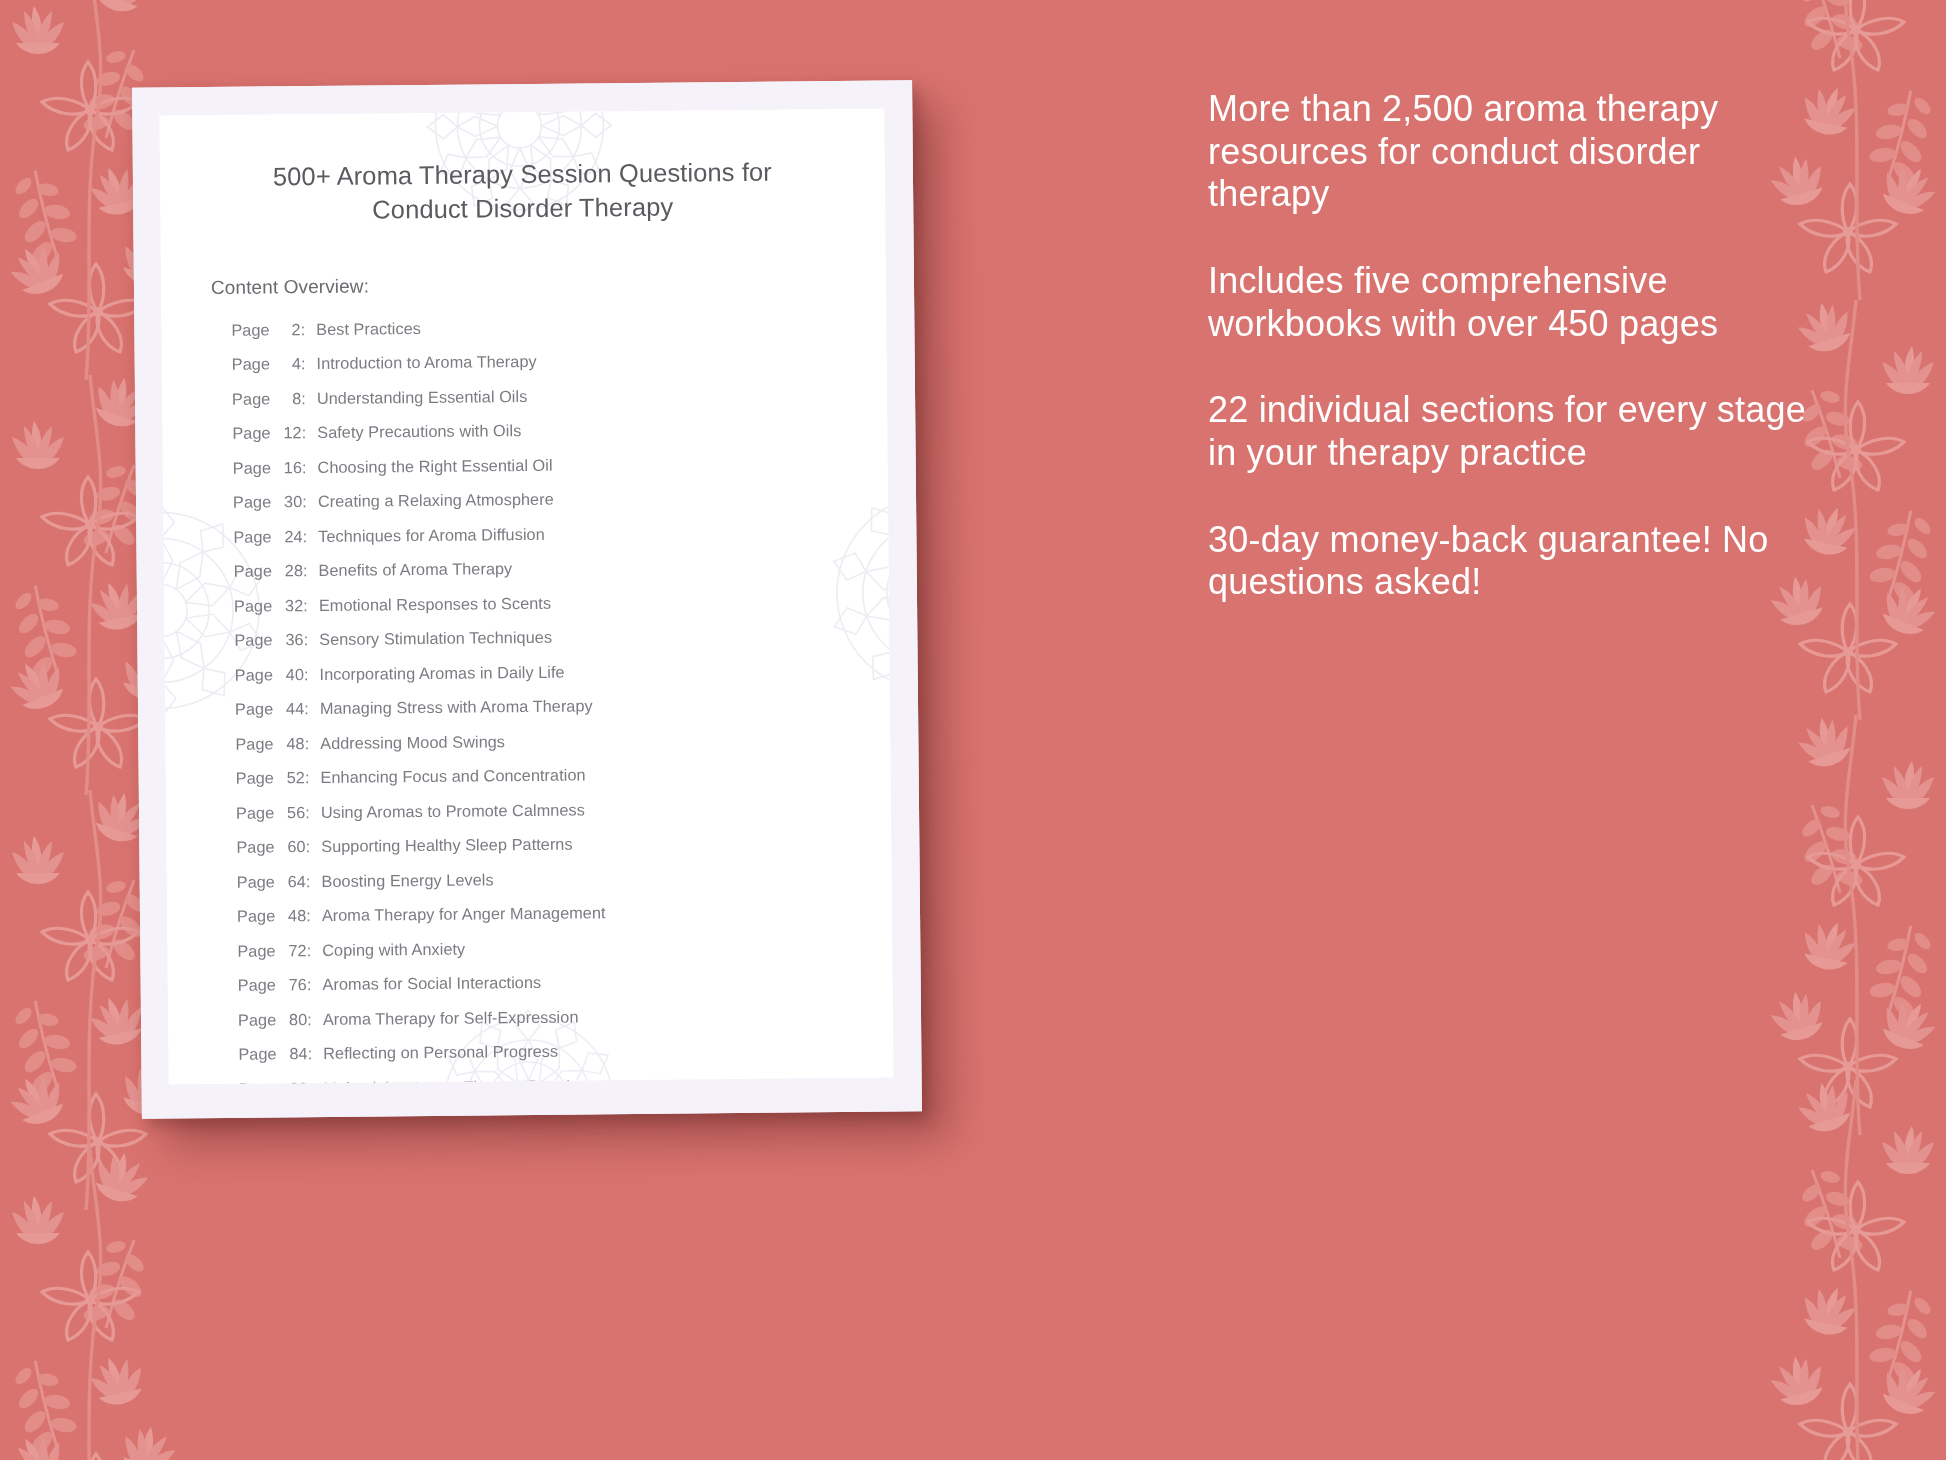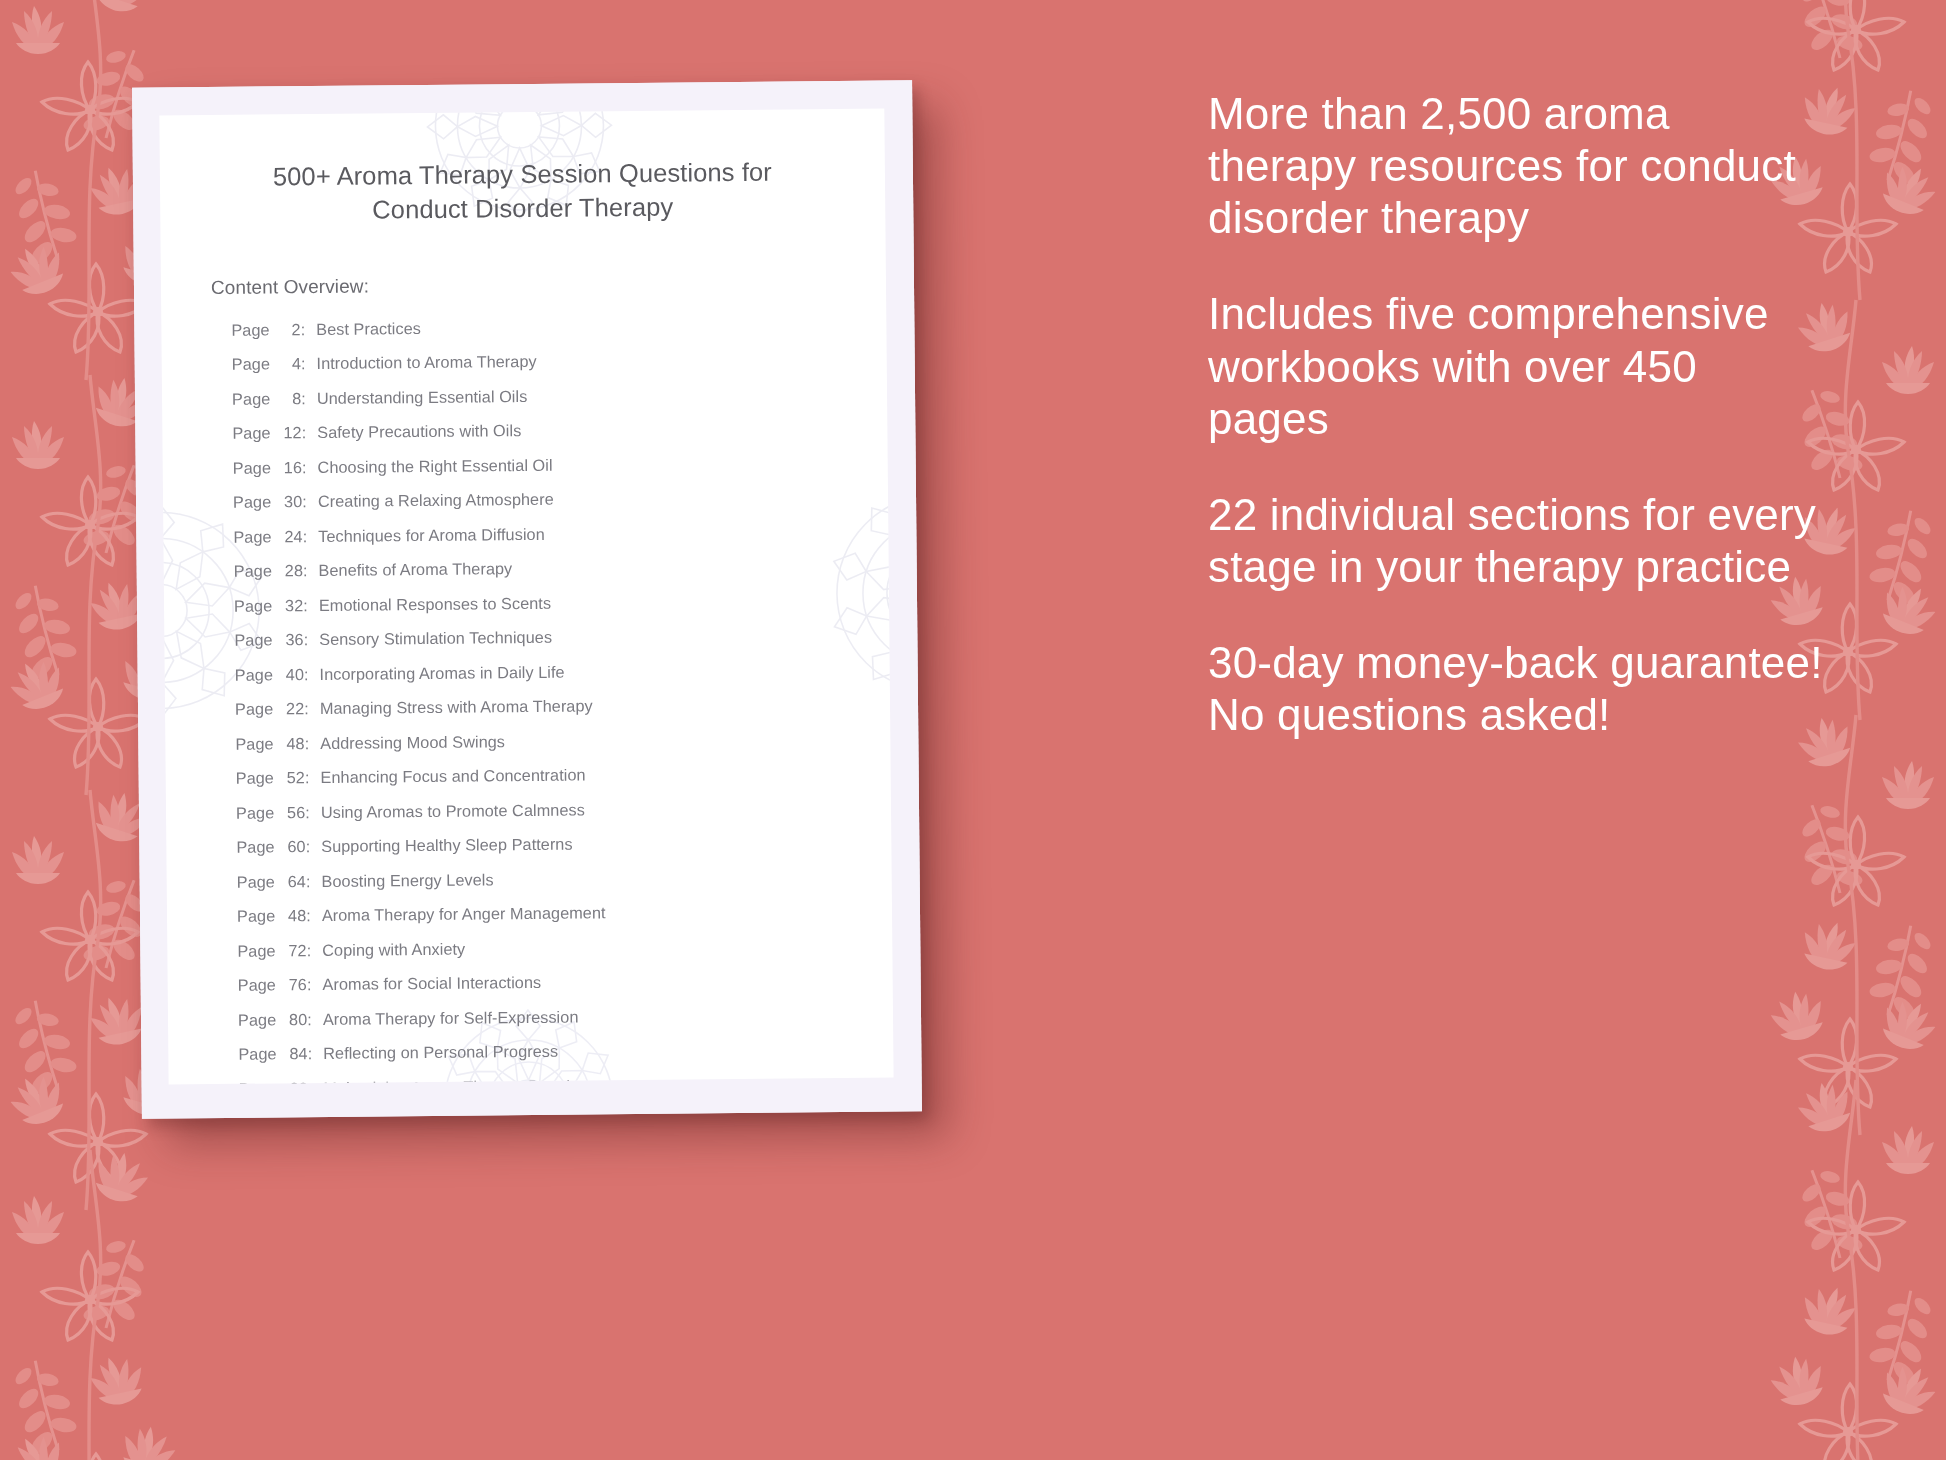--- a/index.html
+++ b/index.html
@@ -62,21 +62,21 @@
     display:inline-block;width:26px;text-align:right;margin-left:5px;
   }
   .toc-colon{margin-right:11px;}
   .toc-topic{display:inline-block;}
 
   
   #marketing{
     position:absolute;left:1208px;top:88px;width:620px;
   }
   .promo{
-    color:#ffffff;font-size:44px;line-height:1.185;
+    color:#ffffff;font-size:36px;line-height:1.185;
     font-weight:300;letter-spacing:.2px;margin:0 0 44px 0;
   }
   .promo:last-child{margin-bottom:0;}
 </style>
 </head>
 <body>
 
 <div class="floral left">
   <svg viewBox="0 0 190 1460" preserveAspectRatio="xMidYMid slice" aria-hidden="true">
     <defs>
@@ -436,21 +436,21 @@
               <span class="toc-topic">Sensory Stimulation Techniques</span>
             </li>
             <li class="toc-row">
               <span class="toc-page-label">Page</span>
               <span class="toc-page-num">40</span>
               <span class="toc-colon">:</span>
               <span class="toc-topic">Incorporating Aromas in Daily Life</span>
             </li>
             <li class="toc-row">
               <span class="toc-page-label">Page</span>
-              <span class="toc-page-num">22</span>
+              <span class="toc-page-num">44</span>
               <span class="toc-colon">:</span>
               <span class="toc-topic">Managing Stress with Aroma Therapy</span>
             </li>
             <li class="toc-row">
               <span class="toc-page-label">Page</span>
               <span class="toc-page-num">48</span>
               <span class="toc-colon">:</span>
               <span class="toc-topic">Addressing Mood Swings</span>
             </li>
             <li class="toc-row">

